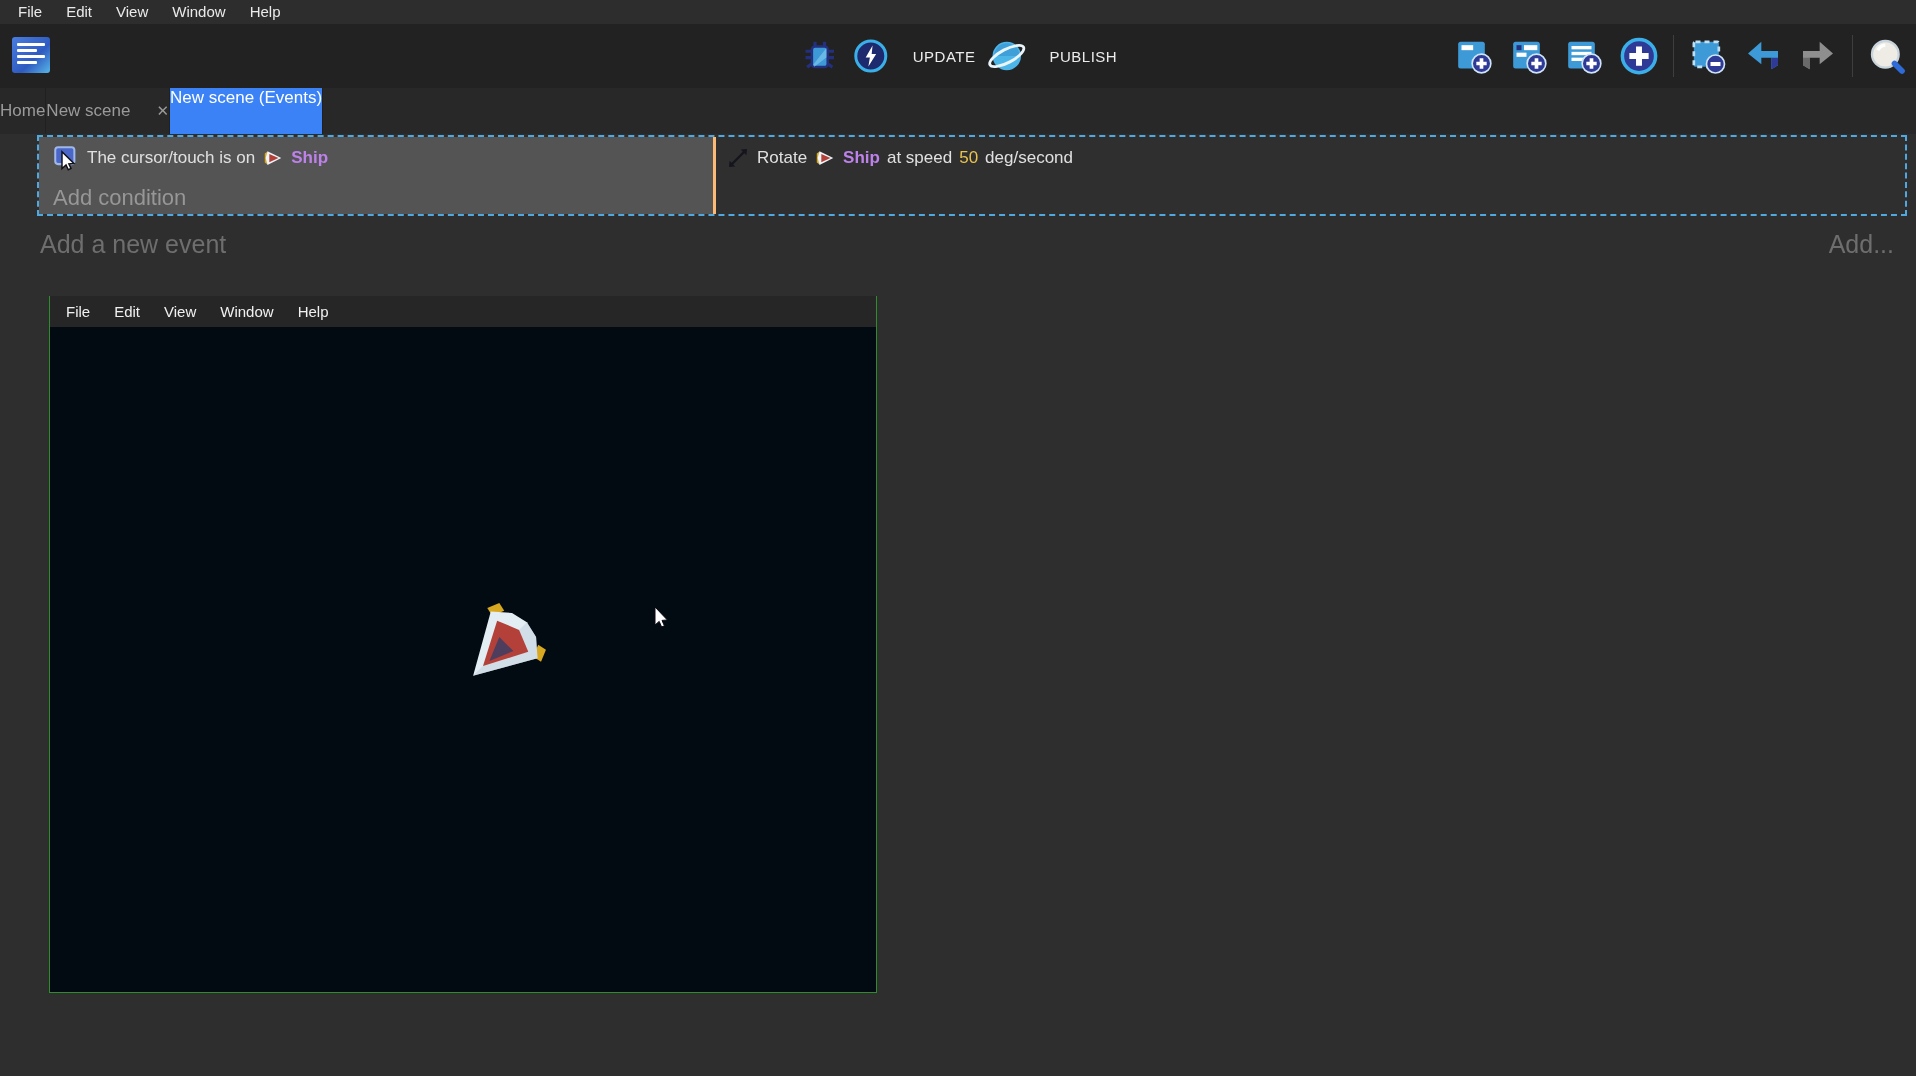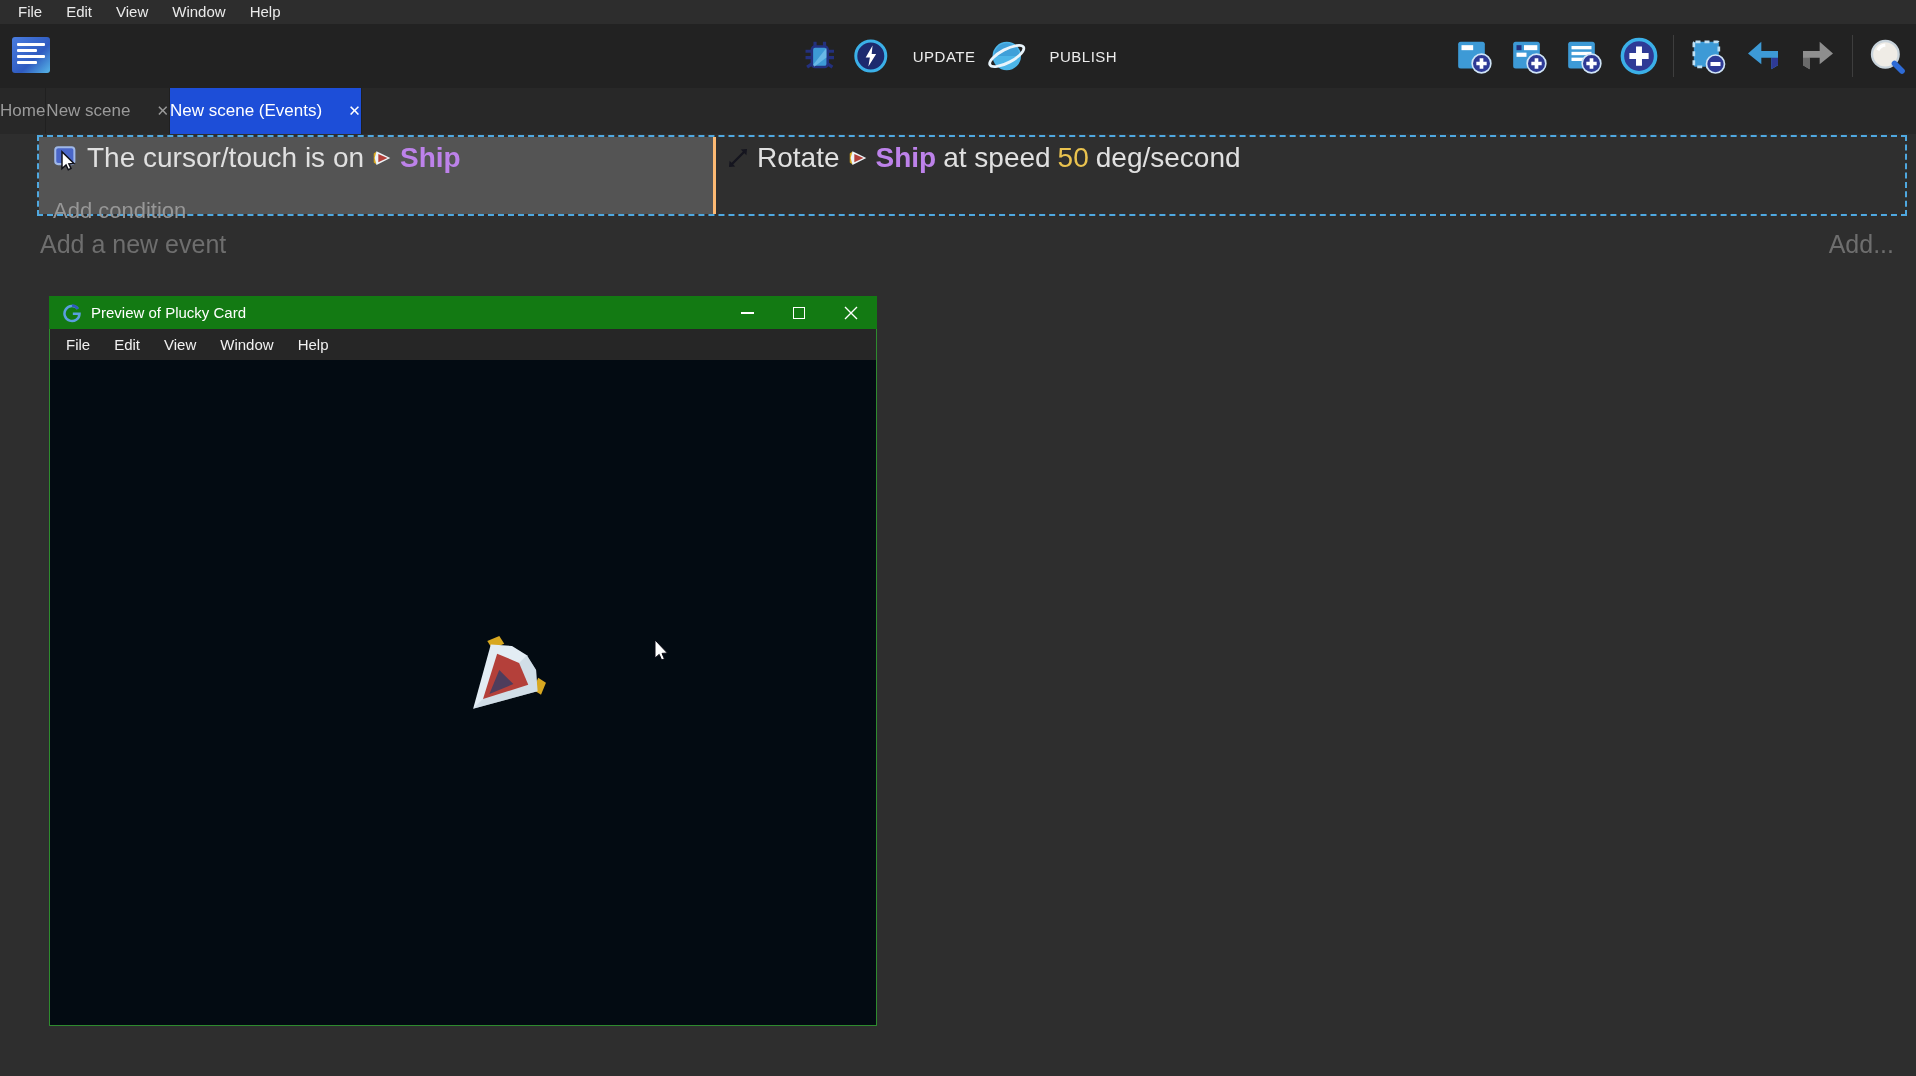--- a/index.html
+++ b/index.html
@@ -21,32 +21,32 @@
   .tb-btn { display:flex; align-items:center; gap:24px; cursor:pointer; }
   .tb-label { font-size:15px; color:#ececec; letter-spacing:0.5px; }
   .tb-right { position:absolute; right:8px; top:0; height:64px; display:flex; align-items:center; gap:13px; }
   .tb-right .sep { width:1px; height:42px; background:#3e3e3e; }
   .icon-btn { width:42px; height:42px; display:flex; align-items:center; justify-content:center; cursor:pointer; }
 
   
   .tabbar { position:absolute; left:0; top:88px; right:0; height:46px; background:#282828; display:flex; }
   .tab { height:46px; display:flex; align-items:center; gap:26px; padding:0 0; font-size:17px; color:#9a9a9a; border-right:1px solid #202020; cursor:pointer; }
   .tab .close { font-size:15px; color:#9a9a9a; cursor:pointer; }
-  .tab.active { background:#1d4ed8; color:#ffffff; }
+  .tab.active { background:#3b82f6; color:#ffffff;flex-direction:column; }
   .tab.active .close { color:#ffffff; }
 
   
   .events { position:absolute; left:0; top:134px; right:0; bottom:0; background:#2e2e2e; }
   .event-row { position:absolute; left:37px; right:9px; top:1px; height:81px; border:2px dashed #4fa8e0; display:flex; cursor:pointer; }
   .cond-cell { width:674px; background:#545454; padding:5px 10px 0 14px; }
   .act-cell  { flex:1; background:#2f2f2f; border-left:3px solid #fdba74; padding:5px 10px 0 10px; }
-  .ev-line { display:flex; align-items:center; gap:7px; height:32px; font-size:28px; color:#e0e0e0; white-space:nowrap; }
+  .ev-line { display:flex; align-items:center; gap:7px; height:32px; font-size:17px; color:#e0e0e0; white-space:nowrap; }
   .obj-name { font-weight:bold; color:#bd82ea; }
   .num-val { color:#eac34f; }
-  .placeholder { font-size:22px; color:#979797; margin-top:24px; cursor:pointer; }
+  .placeholder { font-size:22px; color:#979797; margin-top:11px; cursor:pointer; }
   .add-event-row { position:absolute; left:40px; top:96px; font-size:25px; color:#6e6e6e; cursor:pointer; }
   .add-dots { position:absolute; right:22px; top:96px; font-size:25px; color:#6e6e6e; cursor:pointer; }
 
   
   .preview { position:absolute; left:49px; top:296px; width:828px; height:730px; }
   .pv-titlebar { height:33px; background:#137a13; display:flex; align-items:center; padding-left:13px; }
   .pv-logo { width:20px; height:20px; margin-right:9px; }
   .pv-title { font-size:15px; color:#ffffff; }
   .pv-controls { margin-left:auto; display:flex; align-items:center; height:100%; }
   .pv-ctrl { width:52px; height:100%; display:flex; align-items:center; justify-content:center; cursor:pointer; }
@@ -231,40 +231,20 @@
           <span class="num-val">50</span>
           <span>deg/second</span>
         </div>
       </div>
     </div>
     <div class="add-event-row">Add a new event</div>
     <div class="add-dots">Add...</div>
   </div>
 
   <div class="preview">
-    <div class="pv-titlebar">
-      <svg class="pv-logo" viewBox="0 0 24 24">
-        <path d="M19,7 A9,9 0 1 0 21,13 L13,13" fill="none" stroke="#5a9fe0" stroke-width="3"></path>
-        <path d="M19,7 A9,9 0 0 0 12,3" fill="none" stroke="#2f5bc0" stroke-width="3"></path>
-      </svg>
-      <span class="pv-title">Preview of Plucky Card</span>
-      <div class="pv-controls">
-        <div class="pv-ctrl">
-            <div class="min-glyph"></div>
-          </div>
-        <div class="pv-ctrl">
-            <div class="max-glyph"></div>
-          </div>
-        <div class="pv-ctrl">
-          <svg width="14" height="14" viewBox="0 0 14 14">
-              <path d="M1,1 L13,13 M13,1 L1,13" stroke="#ffffff" stroke-width="1.4"></path>
-            </svg>
-        </div>
-      </div>
-    </div>
     <div class="pv-menubar">
       <div class="mitem">File</div>
       <div class="mitem">Edit</div>
       <div class="mitem">View</div>
       <div class="mitem">Window</div>
       <div class="mitem">Help</div>
     </div>
     <div class="pv-canvas">
       <svg class="ship" viewBox="0 0 100 100">
         <g transform="rotate(-45 50 50)">

